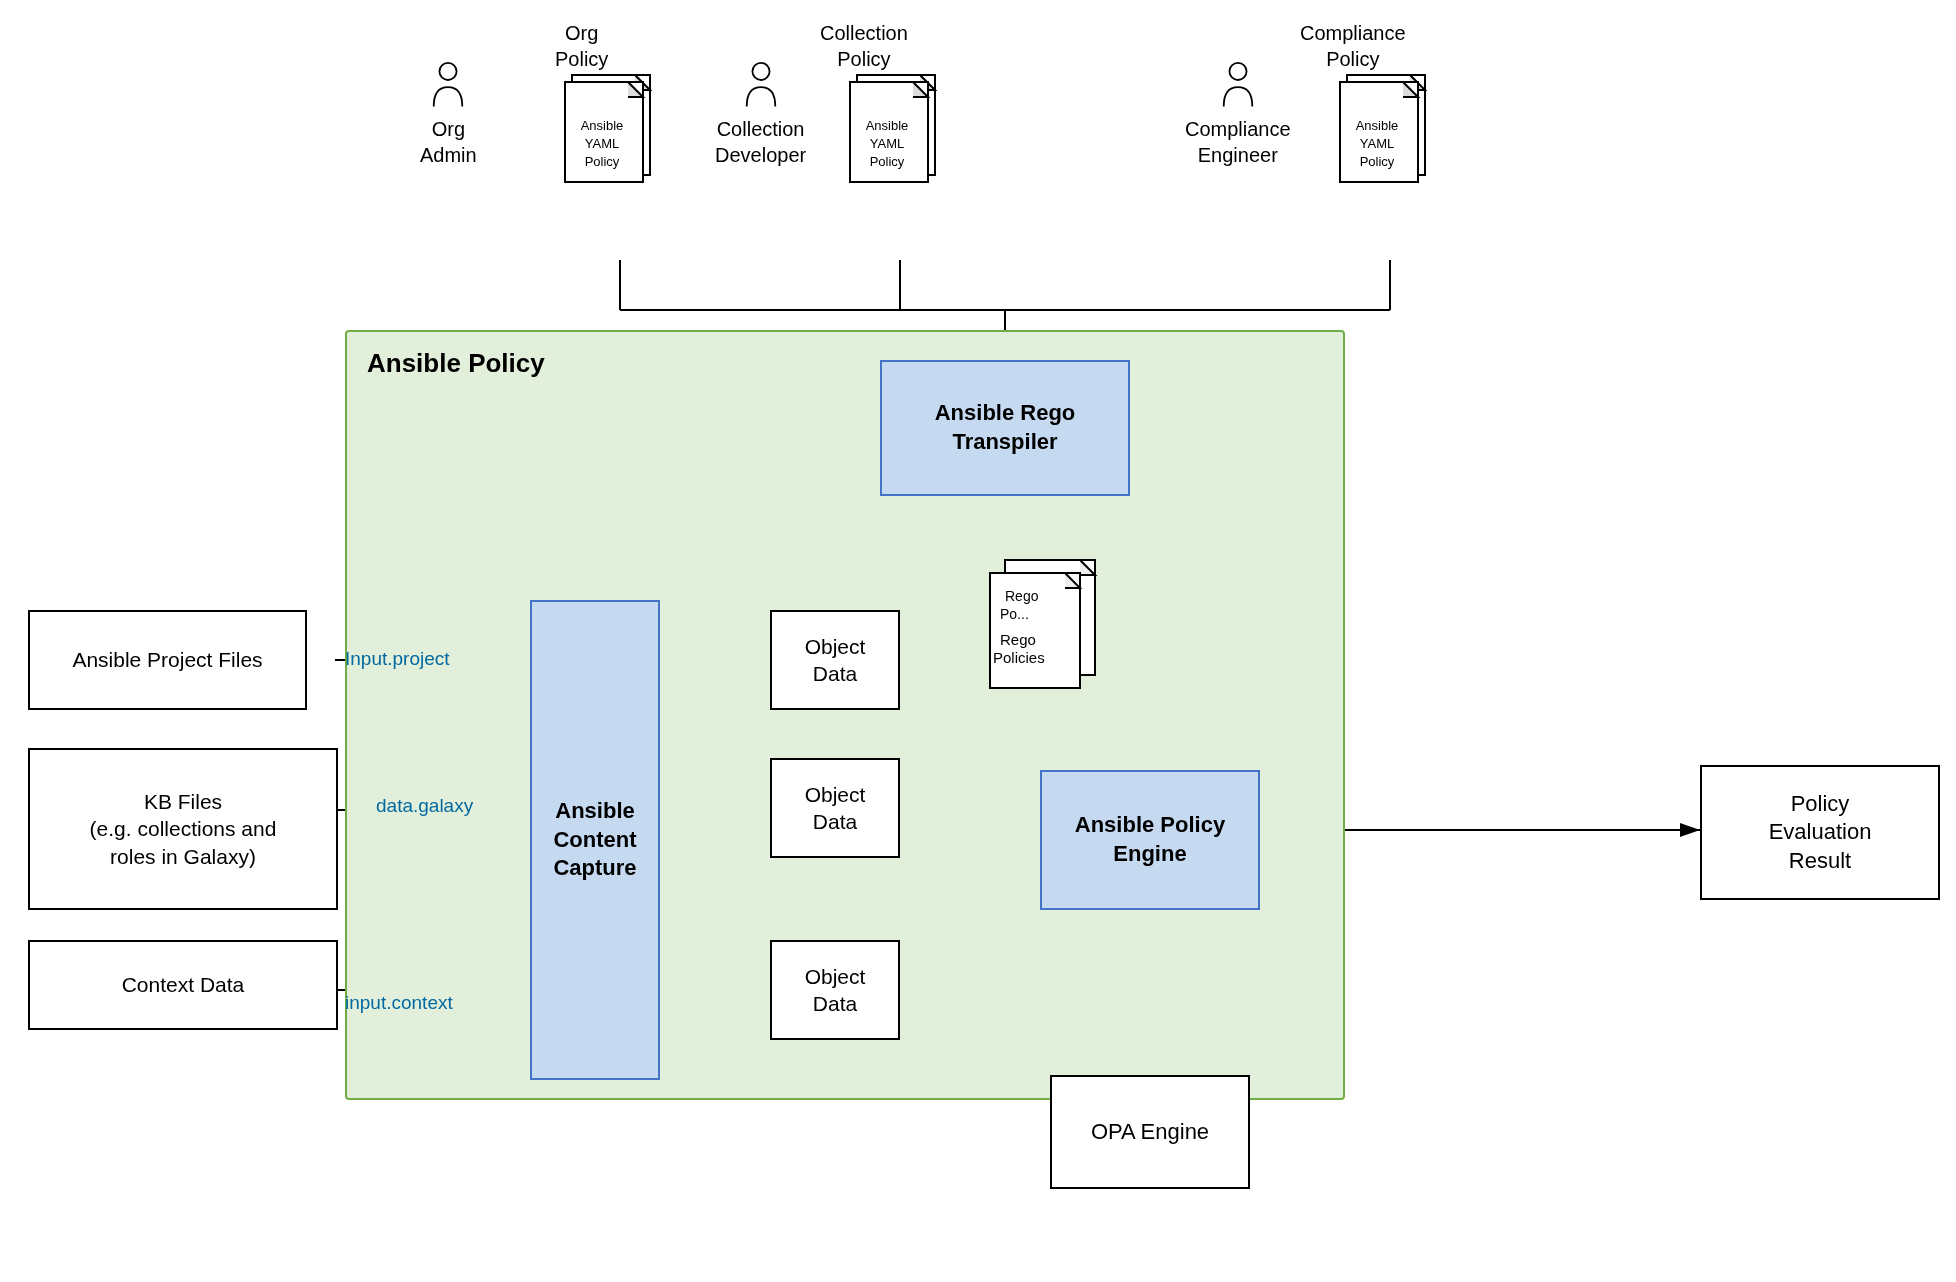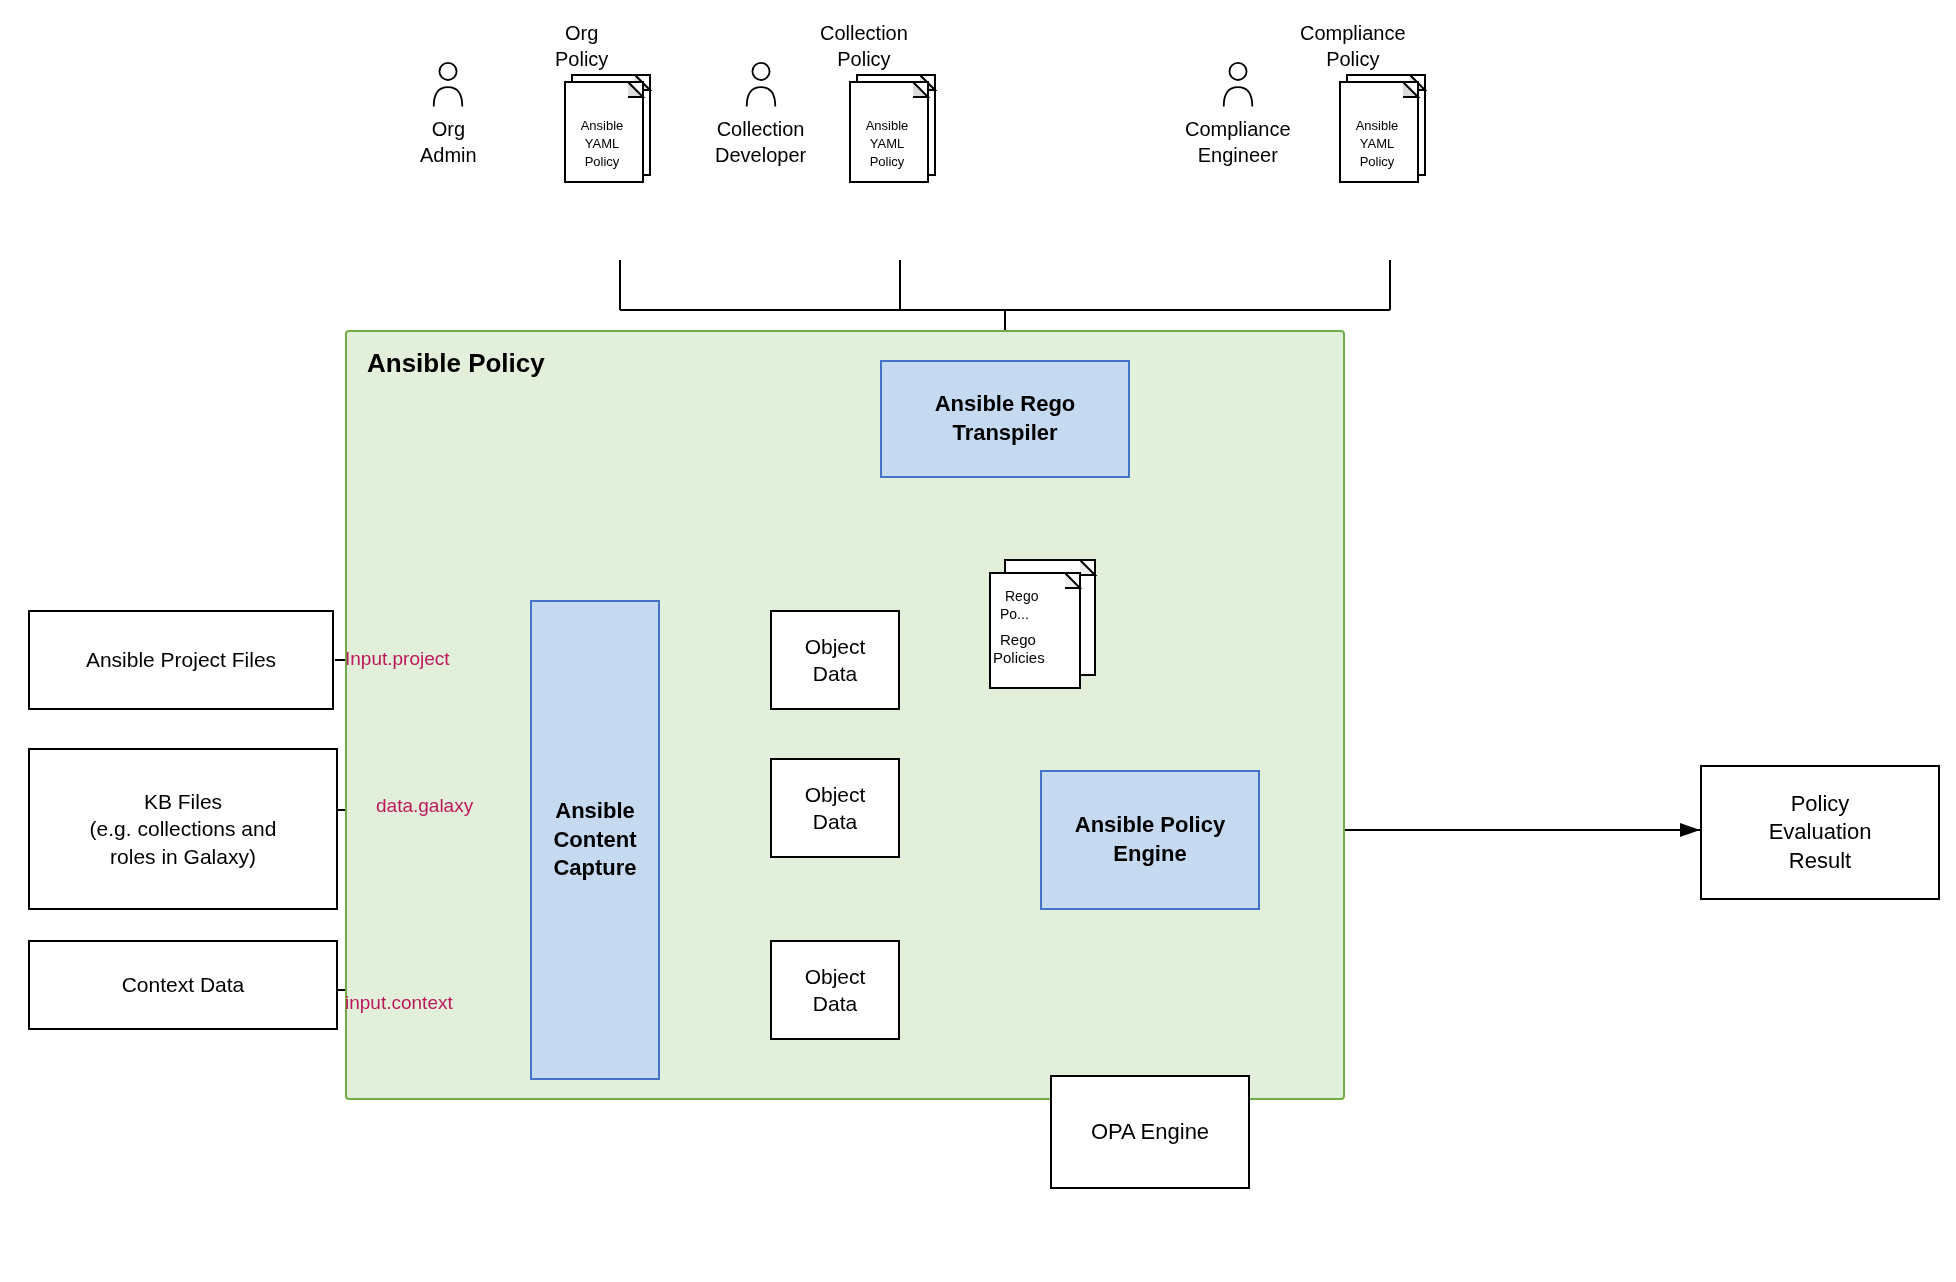--- a/index.html
+++ b/index.html
@@ -65,21 +65,21 @@
     .arrows-svg {
       position: absolute;
       top: 0; left: 0;
       width: 1956px;
       height: 1282px;
       pointer-events: none;
     }
     .label-text {
       position: absolute;
       font-size: 19px;
-      color: #be185d;
+      color: #0369a1;
     }
     .region-title {
       position: absolute;
       font-size: 26px;
       font-weight: bold;
       color: #000;
     }
     
     .doc-stack {
       position: absolute;
@@ -217,42 +217,42 @@
       <rect x="12" y="5" width="78" height="100" fill="#fff" stroke="#000" stroke-width="2"></rect>
       <polyline points="75,5 90,20 75,20" fill="#ddd" stroke="#000" stroke-width="2"></polyline>
       <rect x="5" y="12" width="78" height="100" fill="#fff" stroke="#000" stroke-width="2"></rect>
       <polyline points="68,12 83,27 68,27" fill="#ddd" stroke="#000" stroke-width="2"></polyline>
       <text x="42" y="60" font-size="13" text-anchor="middle" font-family="Arial">Ansible</text>
       <text x="42" y="78" font-size="13" text-anchor="middle" font-family="Arial">YAML</text>
       <text x="42" y="96" font-size="13" text-anchor="middle" font-family="Arial">Policy</text>
     </svg>
   </div>
 
-  <div class="box box-blue box-bold" style="left: 880px; top: 360px; width: 250px; height: 118px; font-size: 22px;">
+  <div class="box box-blue box-bold" style="left: 880px; top: 360px; width: 250px; height: 136px; font-size: 22px;">
     <span style="white-space:pre-line;">Ansible Rego
 Transpiler</span>
   </div>
 
   <div class="doc-stack" style="left: 980px; top: 555px;">
     <svg width="160" height="135">
 
       <rect x="25" y="5" width="90" height="115" fill="#fff" stroke="#000" stroke-width="2"></rect>
       <polyline points="100,5 115,20 100,20" fill="#eee" stroke="#000" stroke-width="2"></polyline>
 
       <rect x="10" y="18" width="90" height="115" fill="#fff" stroke="#000" stroke-width="2"></rect>
       <polyline points="85,18 100,33 85,33" fill="#eee" stroke="#000" stroke-width="2"></polyline>
 
       <text x="25" y="46" font-size="14" font-family="Arial">Rego</text>
       <text x="20" y="64" font-size="14" font-family="Arial">Po...</text>
       <text x="20" y="90" font-size="15" font-family="Arial">Rego</text>
       <text x="13" y="108" font-size="15" font-family="Arial">Policies</text>
     </svg>
   </div>
 
-  <div class="box" style="left: 28px; top: 610px; width: 306px; height: 100px; font-size: 21px;">
+  <div class="box" style="left: 28px; top: 610px; width: 279px; height: 100px; font-size: 21px;">
     <span style="white-space:pre-line;">Ansible Project Files</span>
   </div>
 
   <div class="label-text" style="left: 345px; top: 648px;">
     <span>Input.project</span>
   </div>
 
   <div class="box" style="left: 28px; top: 748px; width: 310px; height: 162px; font-size: 21px;">
     <span style="white-space:pre-line;">KB Files
 (e.g. collections and

